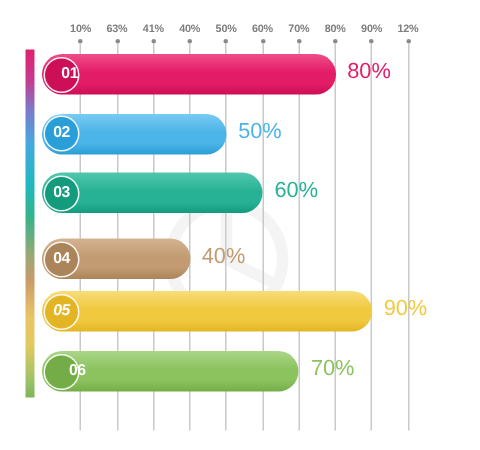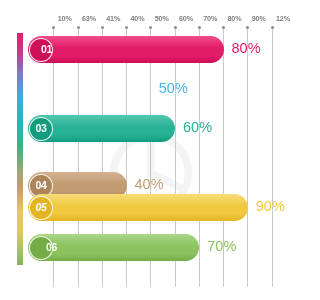--- a/index.html
+++ b/index.html
@@ -36,21 +36,20 @@
   .axis-tick-label {
     position: absolute;
     left: 50%;
     top: 0;
     transform: translateX(-50%);
     font-size: 7.2px;
     font-weight: bold;
     color: #7e7e7e;
     letter-spacing: -0.1px;
     white-space: nowrap;
-    margin-left: 11px;
   }
   .axis-tick-dot {
     position: absolute;
     left: 50%;
     top: 12px;
     width: 3px;
     height: 3px;
     margin-left: -1.5px;
     border-radius: 50%;
     background: #8a8a8a;
@@ -208,29 +207,32 @@
     </div>
 
   <div id="bars-layer">
       <div class="bar-row" style="top: 36px; width: 300px;">
         <div class="bar-track" style="width: 195.5px; background: linear-gradient(rgb(239, 77, 138) 0%, rgb(227, 28, 103) 45%, rgb(227, 28, 103) 72%, rgb(204, 15, 86) 100%);">
           <div class="bar-badge" style="background: rgb(204, 15, 86); text-align: right;">01</div>
         </div>
         <div class="bar-value" style="left: 231.5px; color: rgb(227, 28, 103);">80%</div>
       </div>
       <div class="bar-row" style="top: 75.6px; width: 300px;">
+        <div class="bar-track" style="width: 122.75px; background: linear-gradient(rgb(121, 203, 242) 0%, rgb(75, 180, 232) 45%, rgb(75, 180, 232) 72%, rgb(42, 158, 214) 100%);">
+          <div class="bar-badge" style="background: rgb(42, 158, 214);">02</div>
+        </div>
         <div class="bar-value" style="left: 158.75px; color: rgb(75, 180, 232);">50%</div>
       </div>
       <div class="bar-row" style="top: 115.2px; width: 300px;">
         <div class="bar-track" style="width: 147px; background: linear-gradient(rgb(82, 199, 173) 0%, rgb(40, 178, 149) 45%, rgb(40, 178, 149) 72%, rgb(20, 155, 126) 100%);">
           <div class="bar-badge" style="background: rgb(20, 155, 126);">03</div>
         </div>
         <div class="bar-value" style="left: 183px; color: rgb(40, 178, 149);">60%</div>
       </div>
-      <div class="bar-row" style="top: 172px; width: 300px;">
+      <div class="bar-row" style="top: 159px; width: 300px;">
         <div class="bar-track" style="width: 98.5px; background: linear-gradient(rgb(212, 179, 146) 0%, rgb(194, 155, 114) 45%, rgb(194, 155, 114) 72%, rgb(172, 132, 89) 100%);">
           <div class="bar-badge" style="background: rgb(172, 132, 89);">04</div>
         </div>
         <div class="bar-value" style="left: 134.5px; color: rgb(194, 155, 114);">40%</div>
       </div>
       <div class="bar-row" style="top: 194.4px; width: 300px;">
         <div class="bar-track" style="width: 219.75px; background: linear-gradient(rgb(247, 221, 122) 0%, rgb(241, 201, 63) 45%, rgb(241, 201, 63) 72%, rgb(227, 181, 36) 100%);">
           <div class="bar-badge" style="background: rgb(227, 181, 36); font-style: italic;">05</div>
         </div>
         <div class="bar-value" style="left: 255.75px; color: rgb(241, 201, 63);">90%</div>

